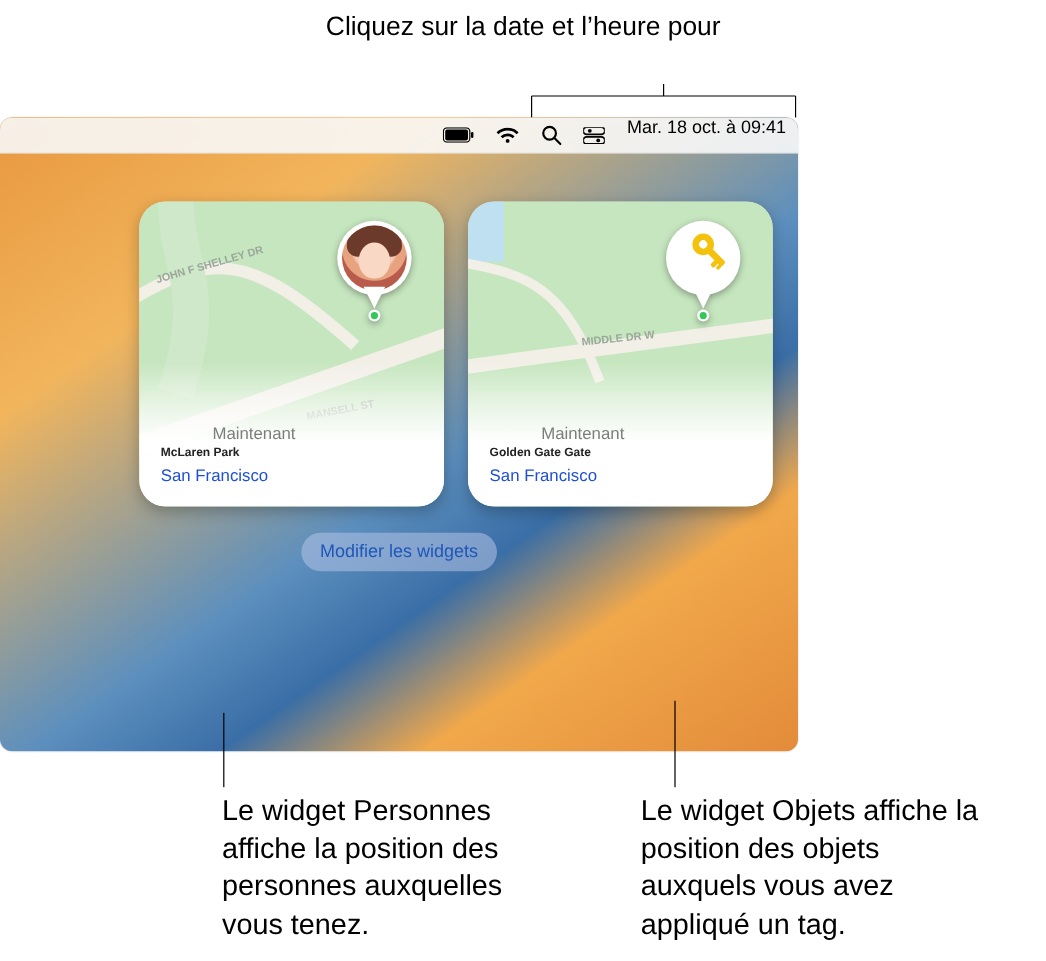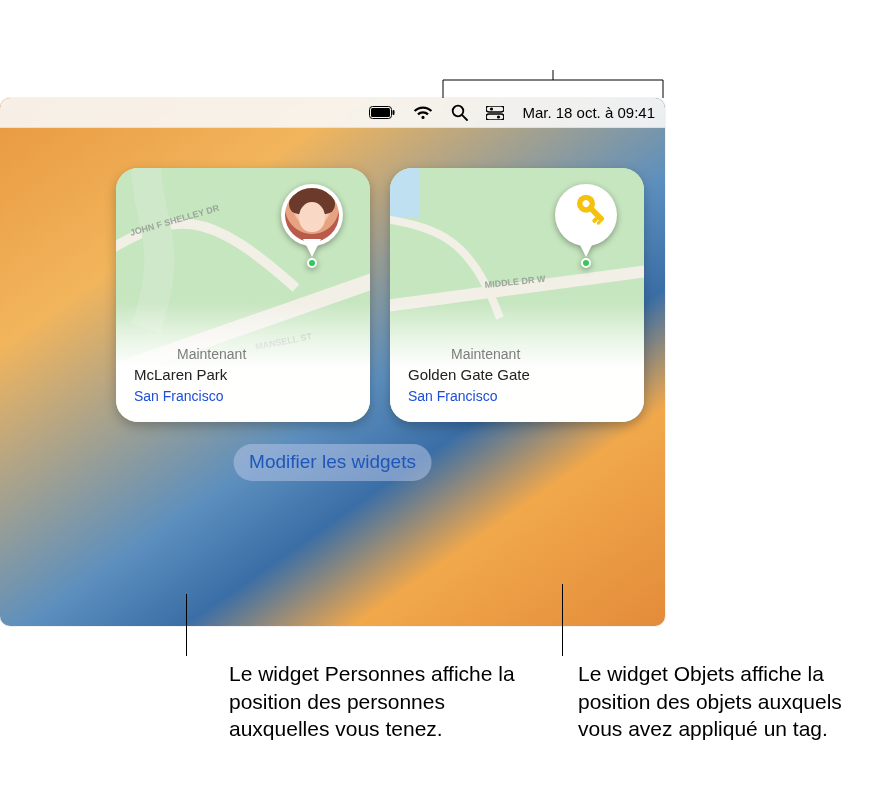--- a/index.html
+++ b/index.html
@@ -50,21 +50,20 @@
 
   
   .menubar {
     position: absolute;
     top: 0; left: 0; right: 0;
     height: 30px;
     background: rgba(248,248,248,.9);
     backdrop-filter: blur(6px);
     display: flex;
     justify-content: flex-end;
-    align-items: center;
     padding: 0 10px;
     gap: 18px;
     font-size: 15px;
     color: #000;
     border-bottom: 1px solid rgba(0,0,0,.07);
   }
   .menubar .icon { display: inline-flex; align-items: center; justify-content: center; }
   .menubar svg { display: block; }
   .datetime { font-weight: 400; white-space: nowrap; }
 
@@ -98,21 +97,21 @@
 
   .widget-text {
     position: absolute;
     left: 18px;
     bottom: 16px;
     font-size: 14px;
     line-height: 1.45;
     color: #222;
   }
   .wt-now   { color: #7d7d7d; margin-left: 43px; }
-  .wt-place { font-weight: 400; font-size: 15px; }
+  .wt-place { font-weight: 700; font-size: 10px; }
   .wt-city  { color: #1d4ed8; }
 
   
   .pin {
     position: absolute;
     left: 165px;
     top: 16px;
     width: 62px; height: 86px;
     filter: drop-shadow(0 2px 3px rgba(0,0,0,.35));
   }
@@ -158,51 +157,51 @@
   
   .edit-widgets {
     position:absolute;
     top: 346px;
     left: 50%;
     transform: translateX(-50%);
     padding: 7px 16px 8px;
     border-radius: 20px;
     background: rgba(180,195,230,.55);
     color: #1f57b8;
-    font-size: 19px;
+    font-size: 15px;
     border: none;
     cursor: pointer;
   }
 
   
   .callout-b {
     position:absolute;
-    font-size: 21px;
+    font-size: 24px;
     color:#000;
     line-height: 1.32;
     width: 300px;
-    margin-left: 44px;
   }
   .callout-b1 { top: 660px; left: 185px; width: 290px;}
   .callout-b2 { top: 660px; left: 534px; width: 300px;}
 
   
   .leader {
     position:absolute;
     width:1px;
     background:#000;
   }
   .leader1 { top: 594px; left: 186px; height: 62px; }
   .leader2 { top: 584px; left: 562px; height: 72px; }
 
 </style>
 </head>
 <body>
 
 <div class="callout-top">
+  <span class="line">Cliquez sur la date et l’heure pour</span>
 </div>
 
 <div class="bracket-top">
   <svg viewBox="0 0 222 30">
     <path d="M111 0 V10 M1 10 H221 M1 10 V28 M221 10 V28" stroke="#000" stroke-width="1" fill="none"></path>
   </svg>
 </div>
 
 <div class="shot">
 

